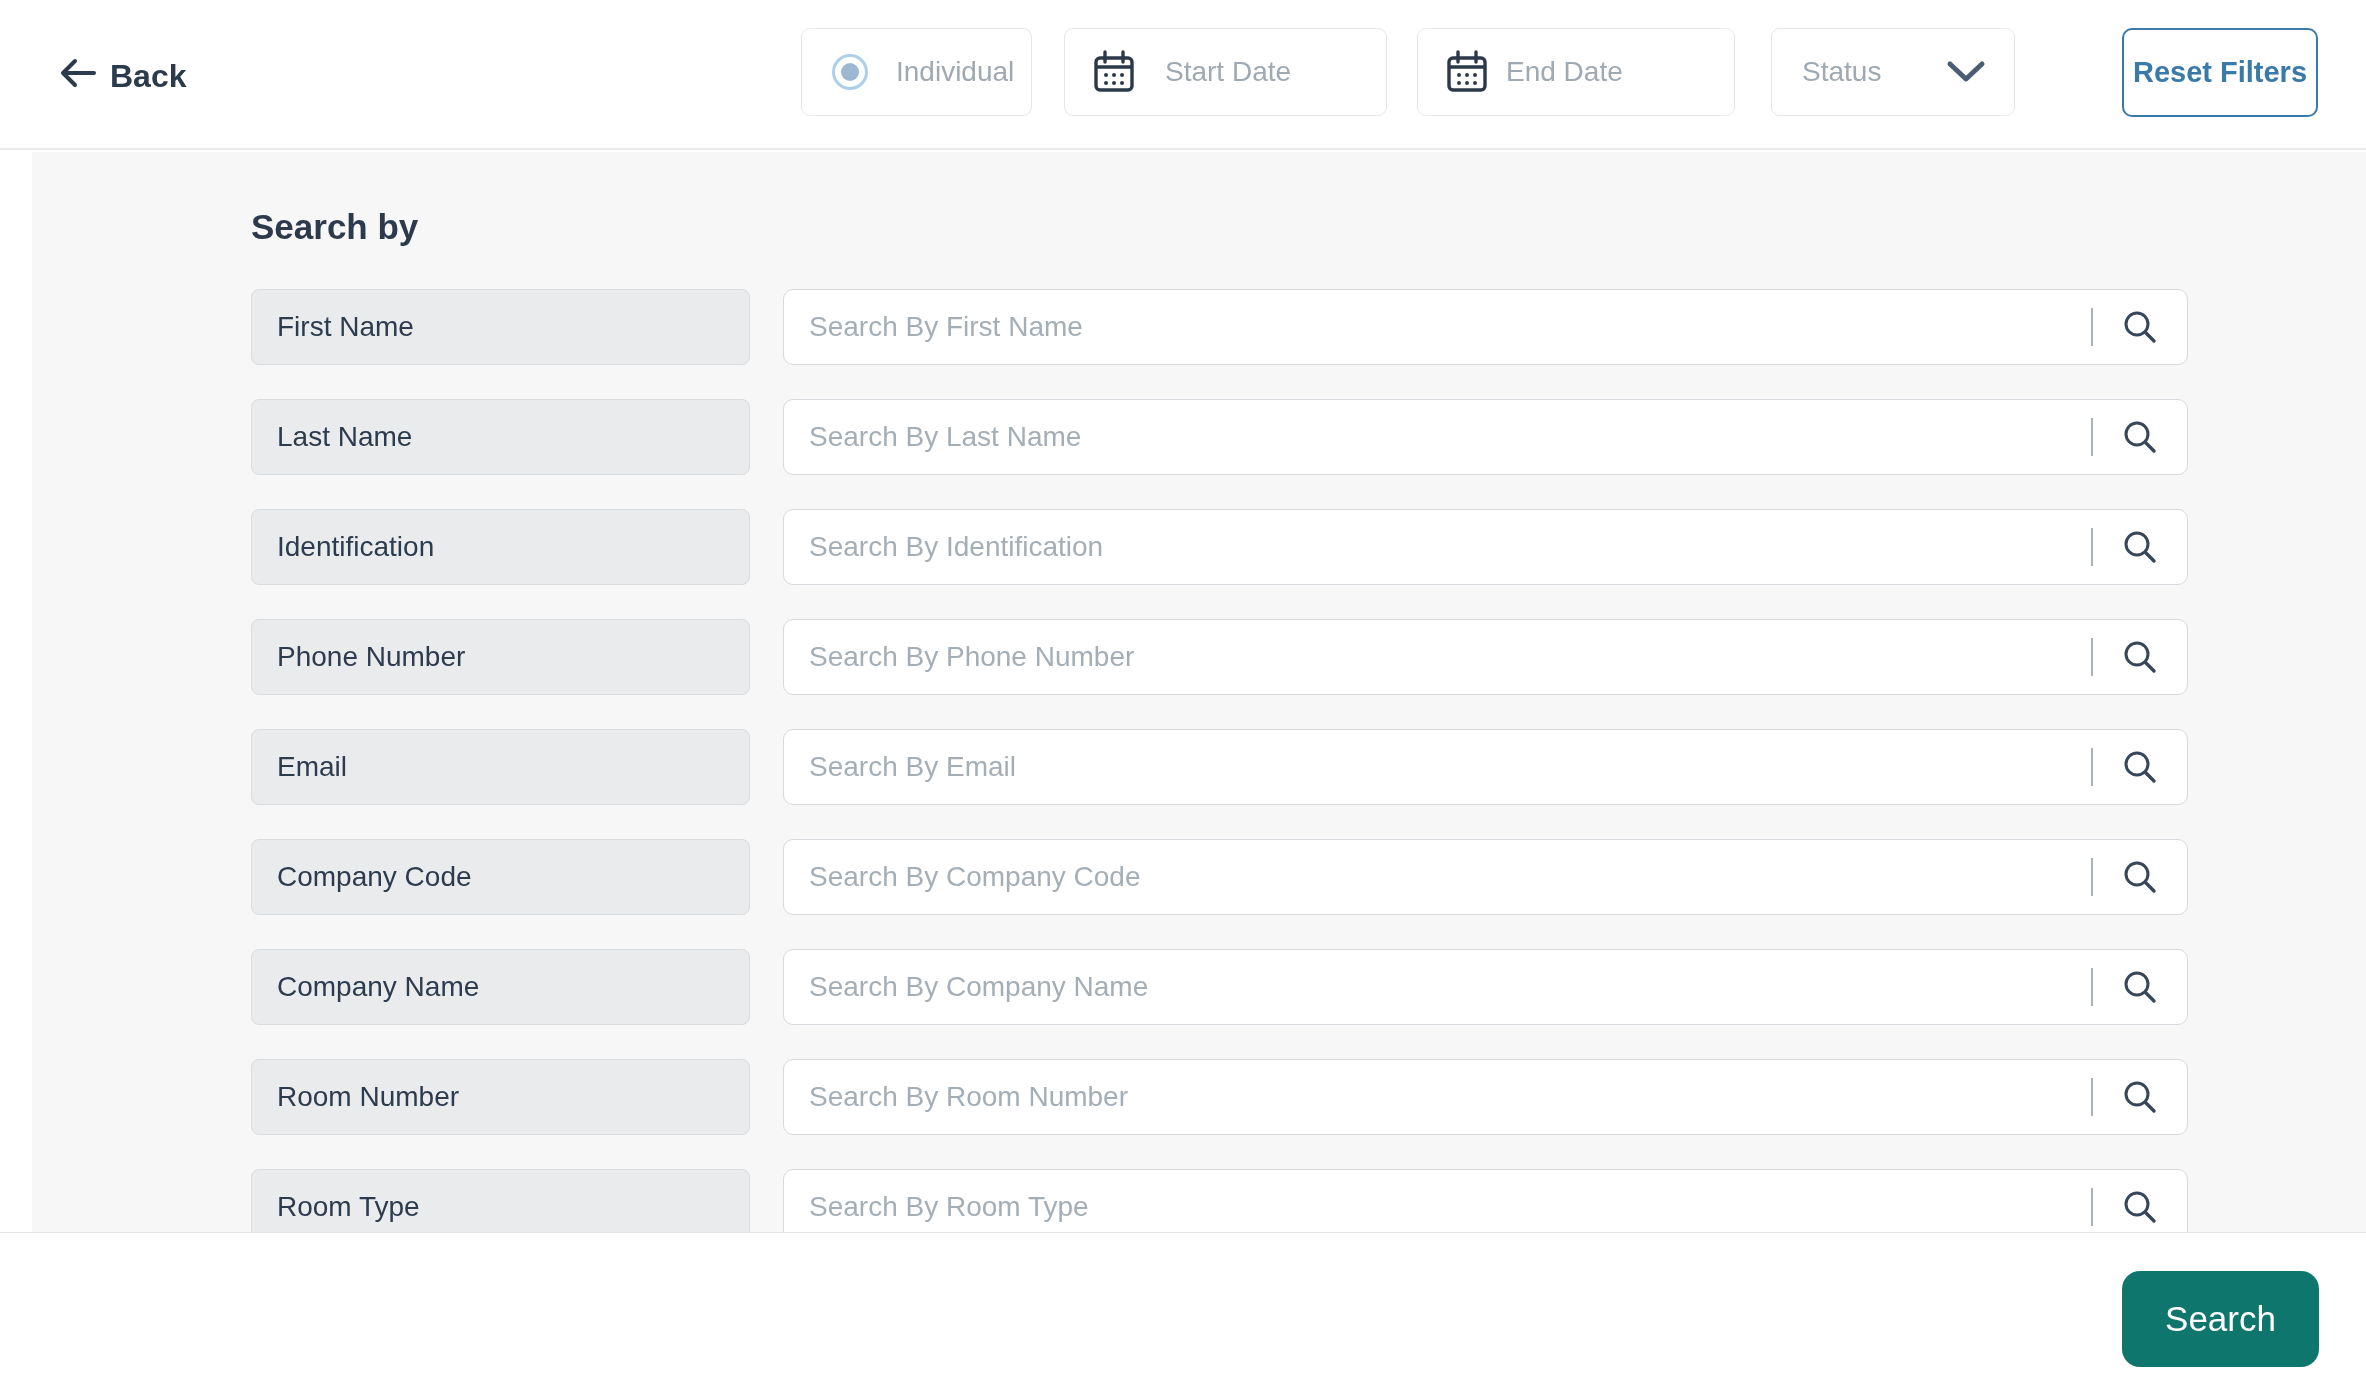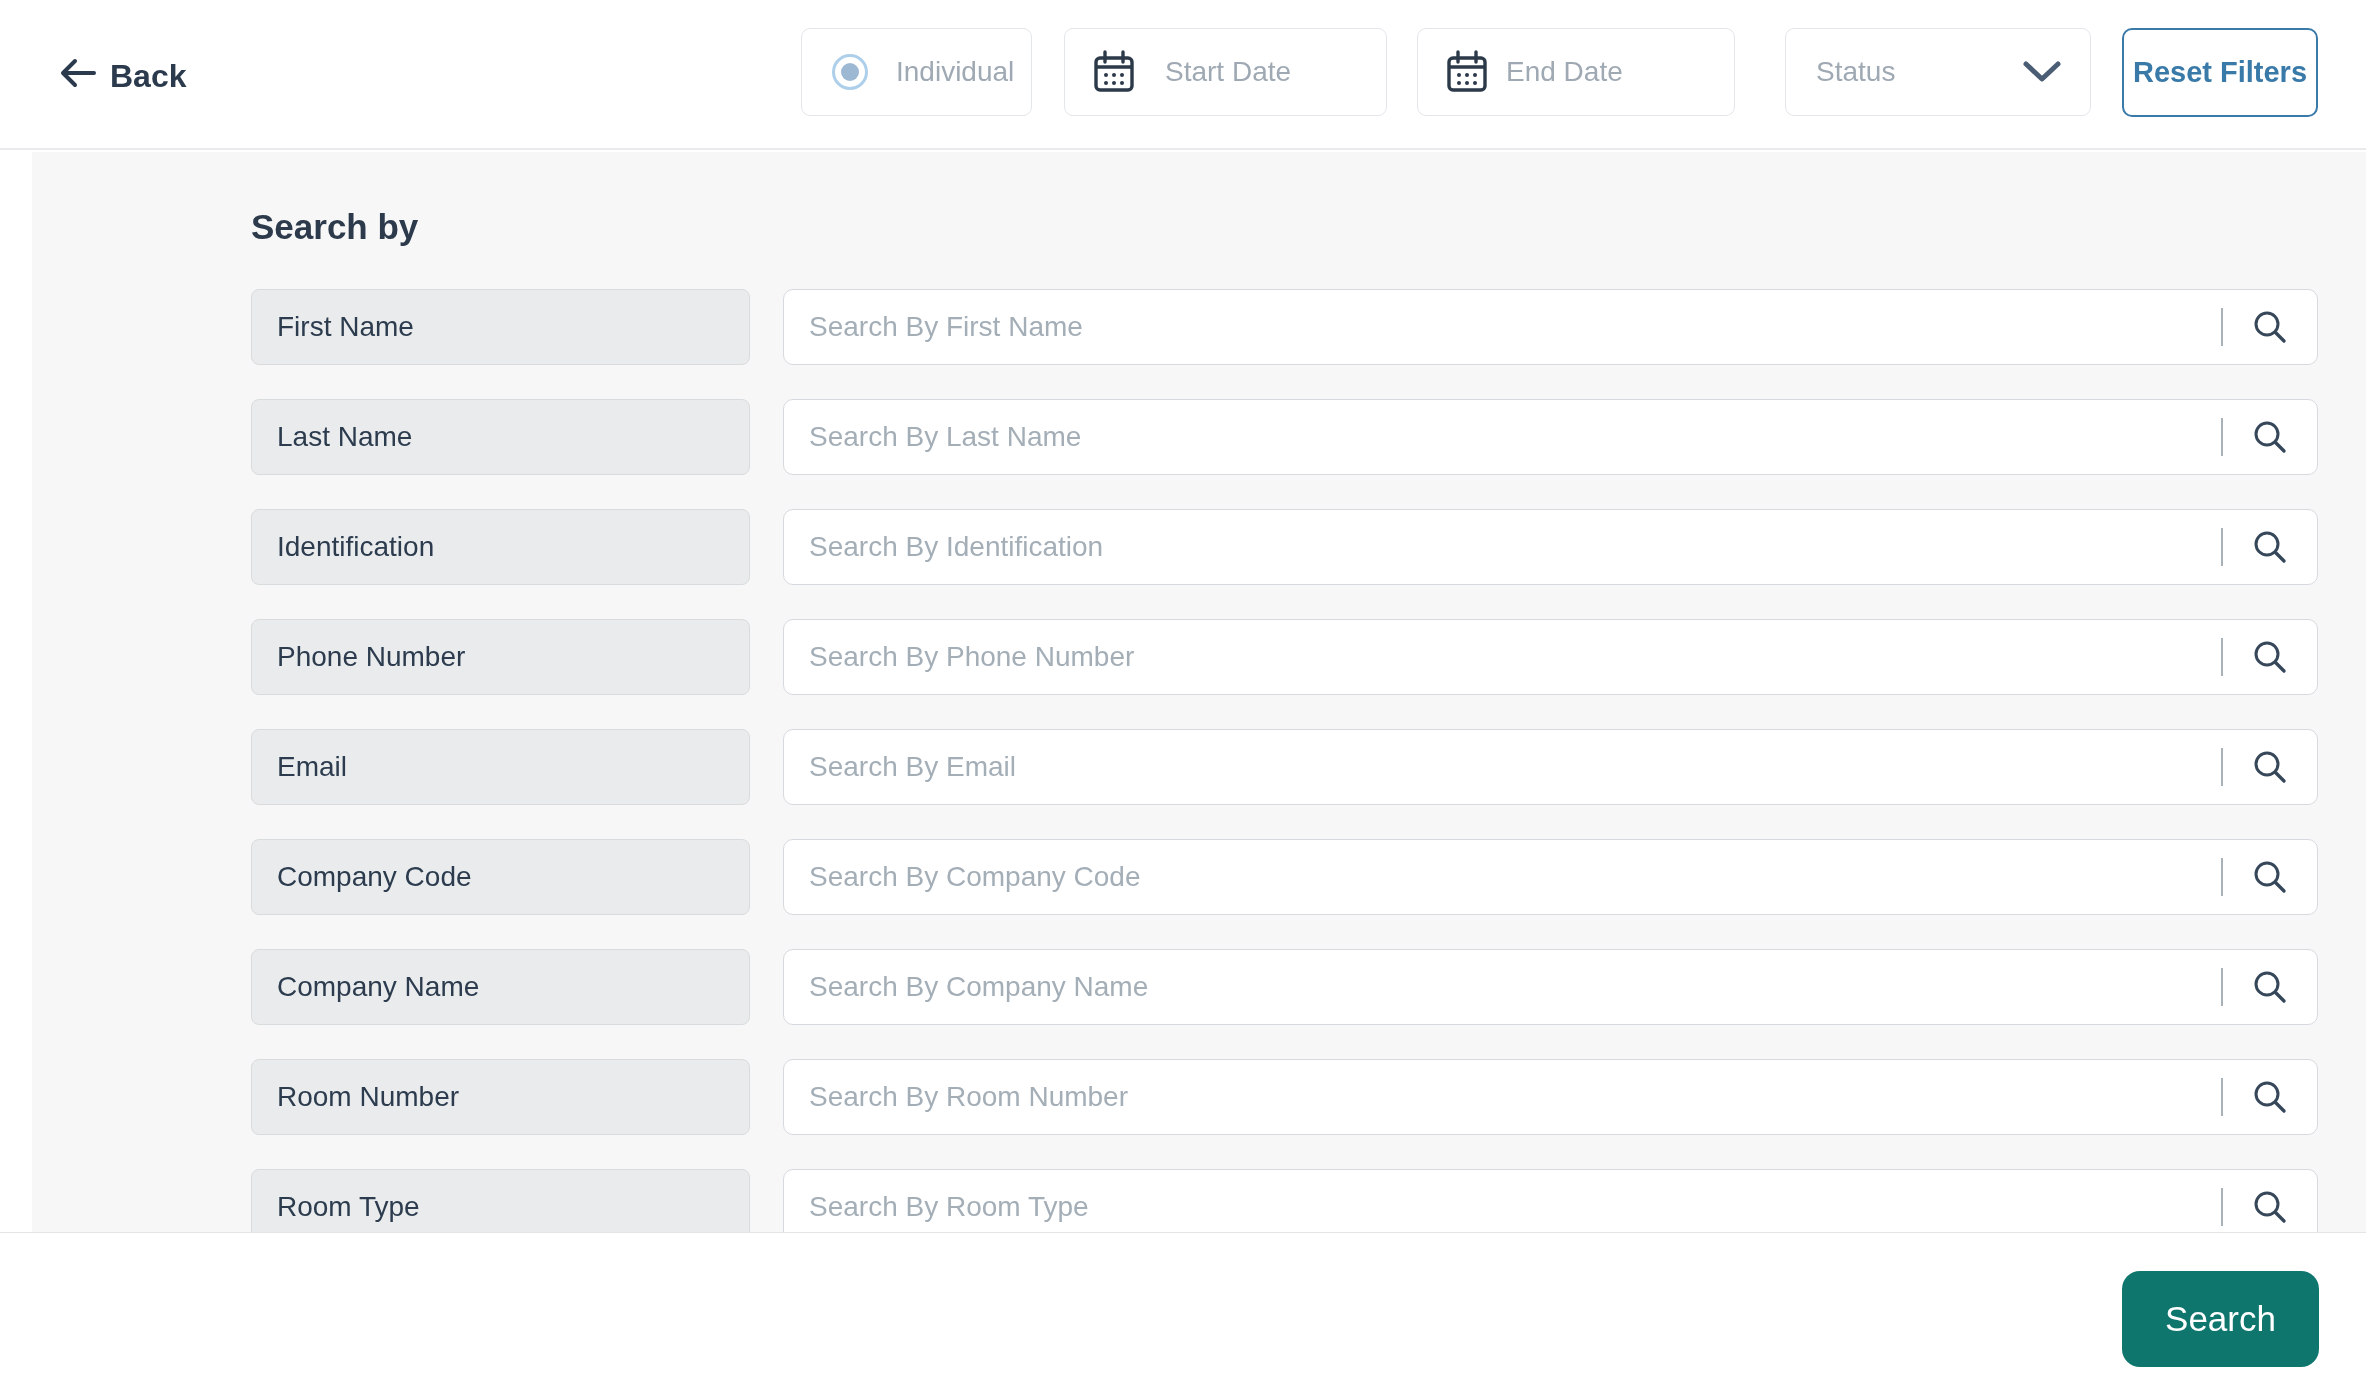--- a/index.html
+++ b/index.html
@@ -43,21 +43,21 @@
     border: 1px solid #e3e7ea;
     border-radius: 9px;
     display: flex;
     align-items: center;
     color: #9fa9b3;
     font-size: 28px;
   }
   .card-individual { left: 801px;  width: 231px; padding-left: 30px; gap: 28px; }
   .card-start      { left: 1064px; width: 323px; padding-left: 28px; gap: 30px; }
   .card-end        { left: 1417px; width: 318px; padding-left: 28px; gap: 18px; }
-  .card-status     { left: 1771px; width: 306px; padding-left: 30px; justify-content: space-between; padding-right: 28px; margin-left: 14px; }
+  .card-status     { left: 1771px; width: 244px; padding-left: 30px; justify-content: space-between; padding-right: 28px; }
 
   .radio-outer {
     width: 36px; height: 36px;
     border-radius: 50%;
     border: 3px solid #aecfea;
     background: #ffffff;
     display: flex; align-items: center; justify-content: center;
     flex: 0 0 auto;
   }
   .radio-dot {
@@ -111,21 +111,21 @@
     border: 1px solid #d9dcde;
     border-radius: 8px;
     display: flex; align-items: center;
     padding-left: 25px;
     font-size: 28px;
     color: #2c3c4e;
     flex: 0 0 auto;
   }
   .row-input {
     margin-left: 33px;
-    width: 1535px; height: 76px;
+    width: 1405px; height: 76px;
     background: #ffffff;
     border: 1px solid #d6dade;
     border-radius: 10px;
     display: flex; align-items: center;
   }
   .text-input {
     flex: 1 1 auto;
     height: 100%;
     border: none;
     outline: none;

